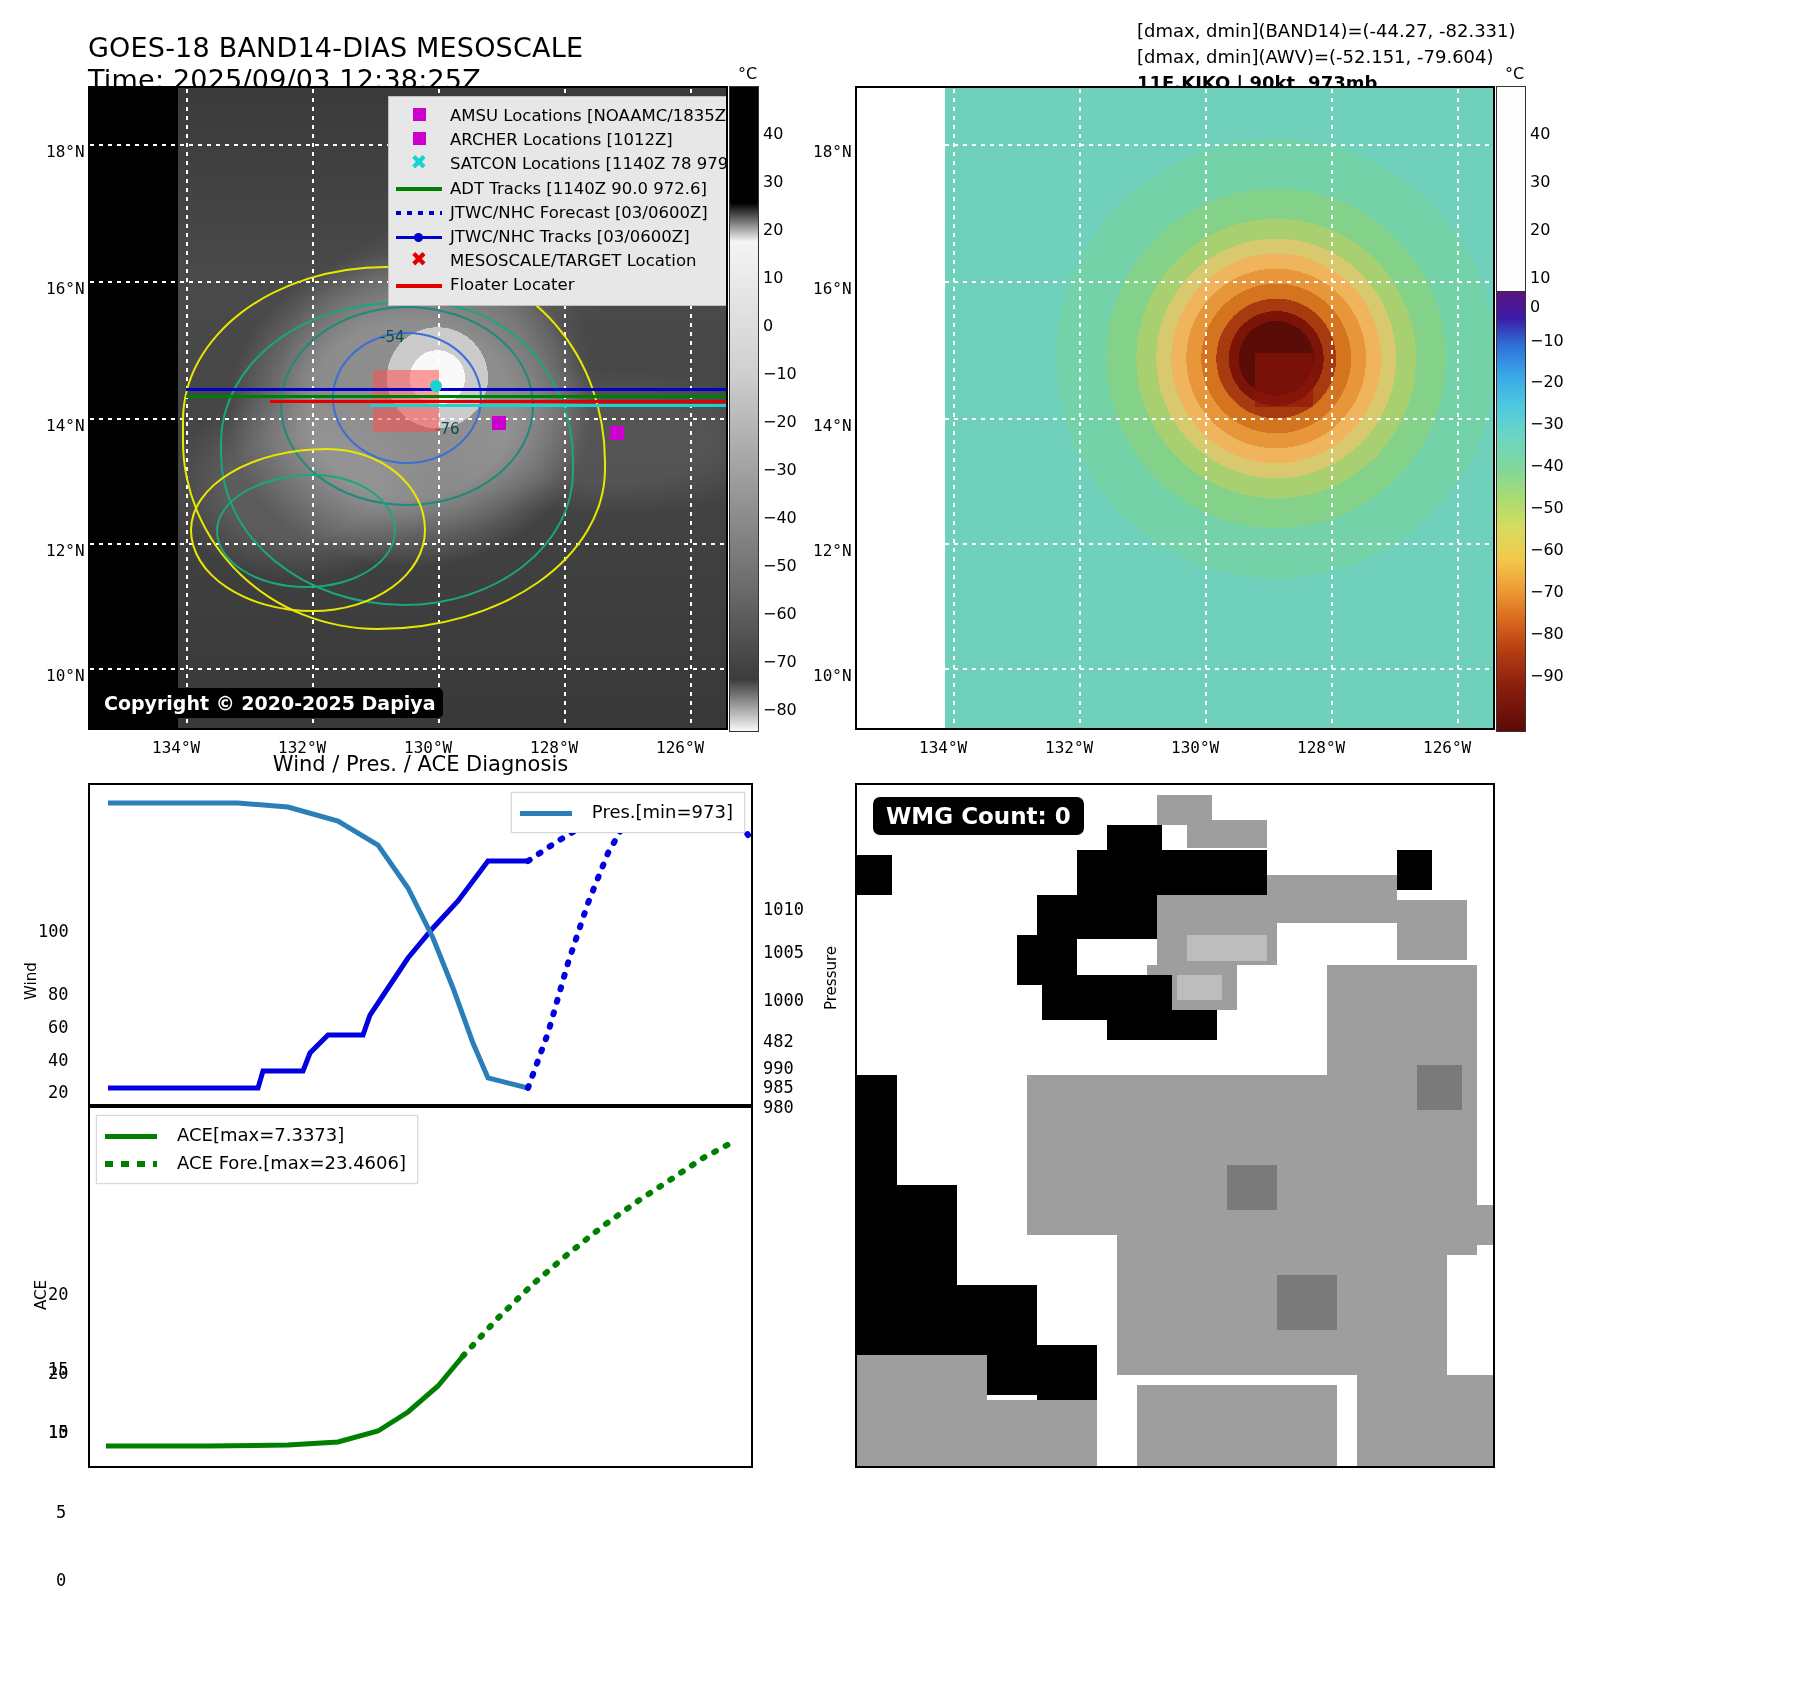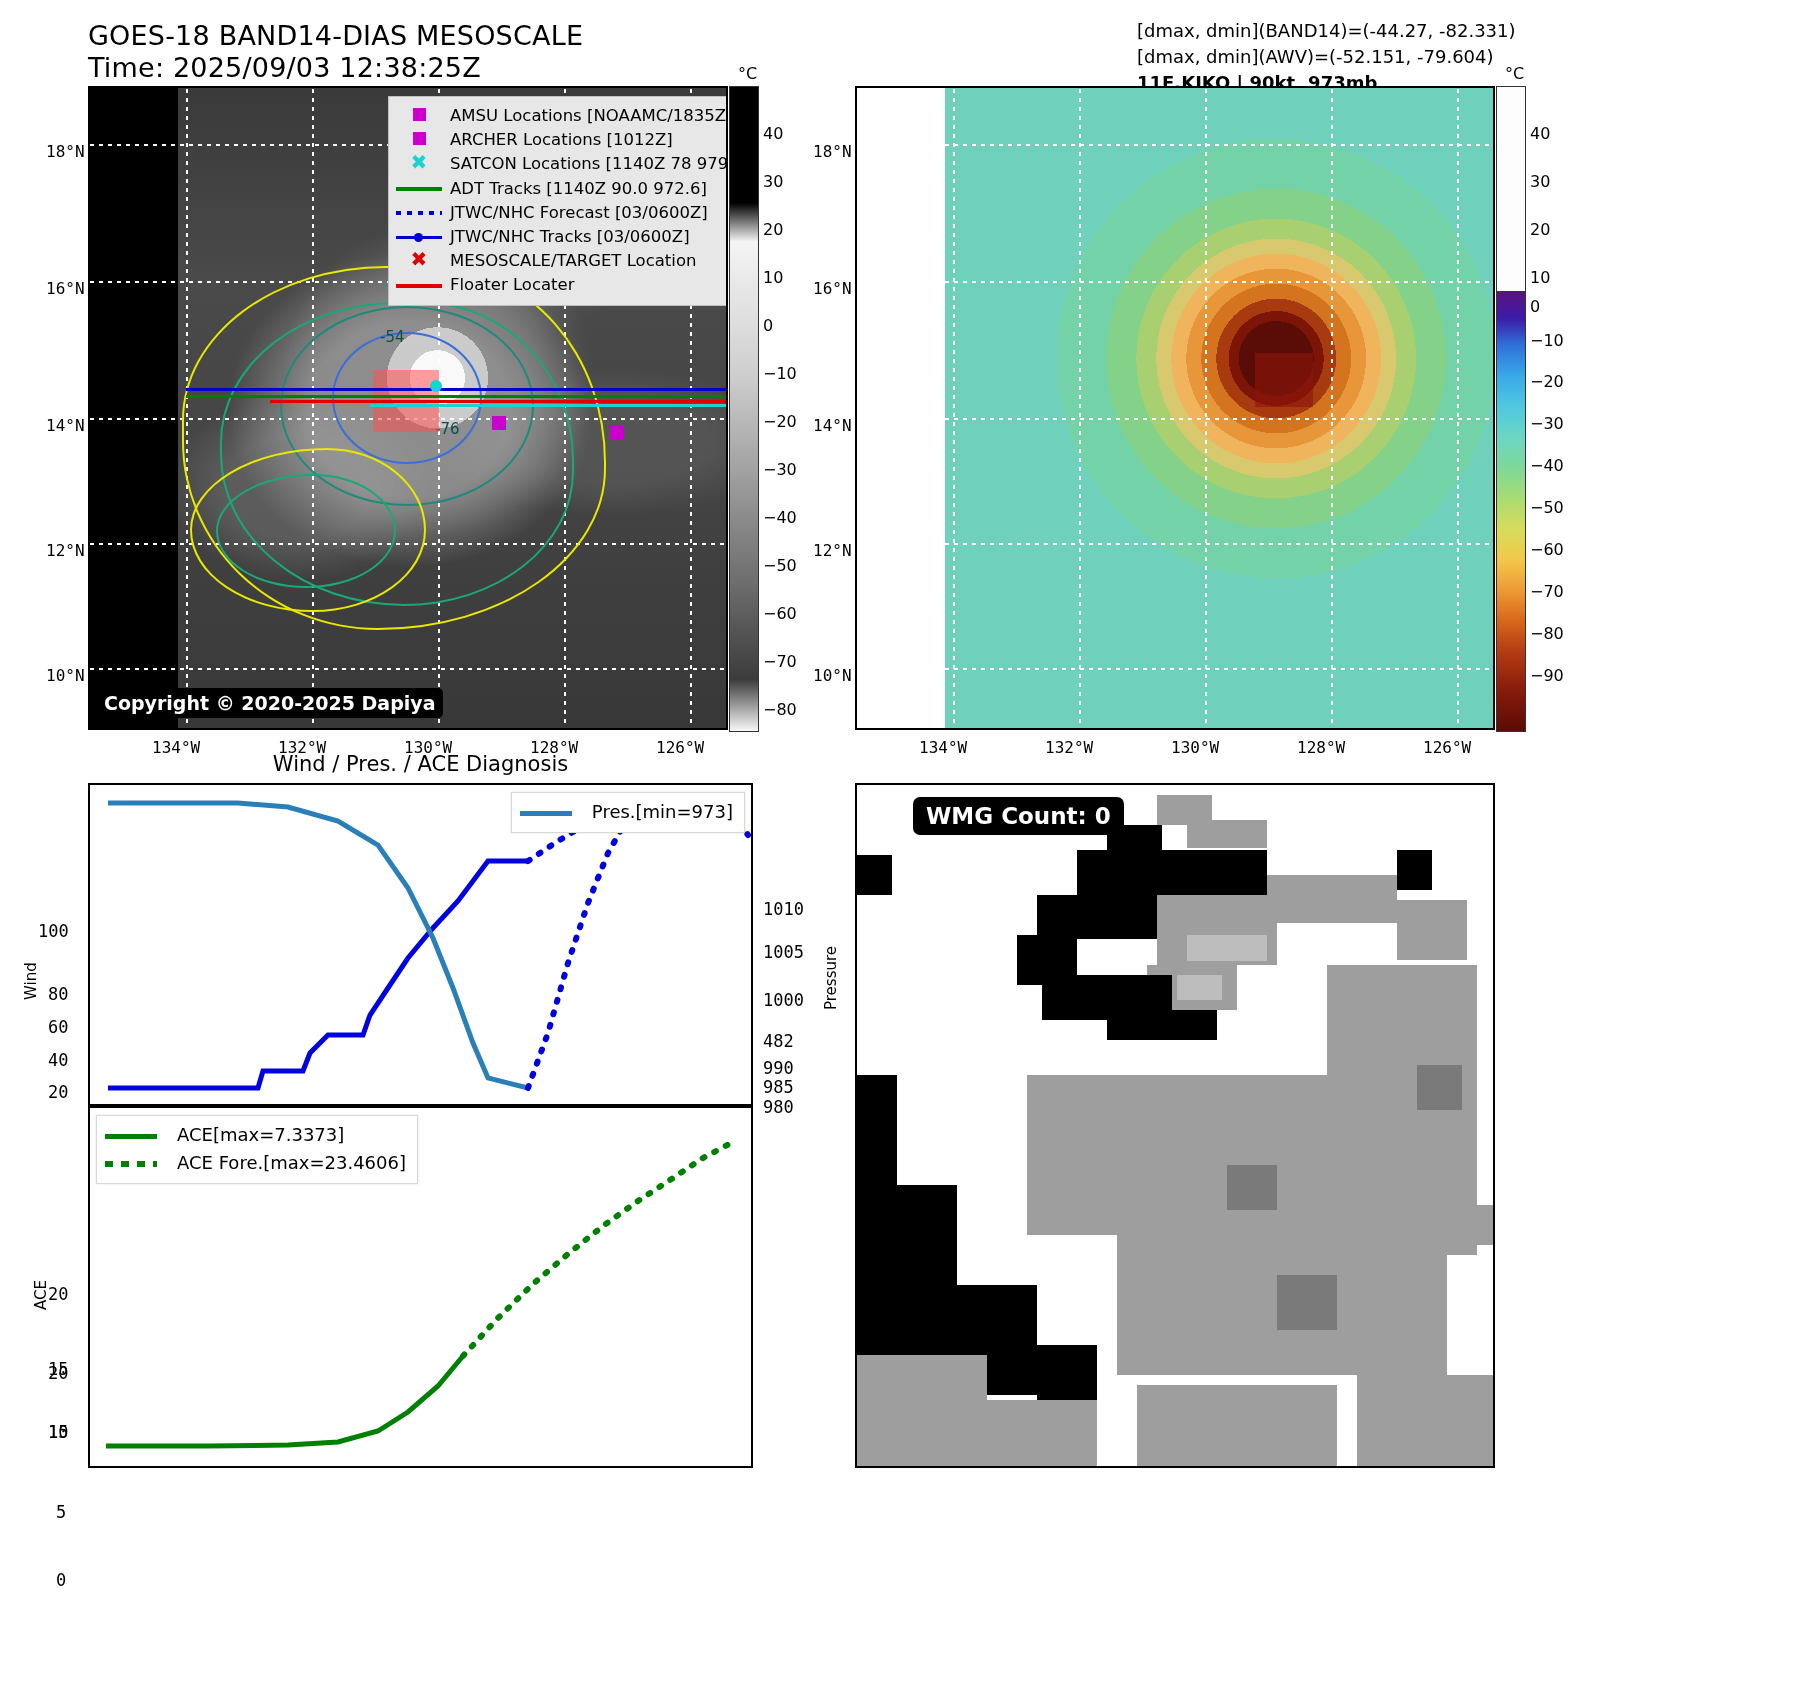--- a/index.html
+++ b/index.html
@@ -1,18 +1,18 @@
 <!DOCTYPE html>
 <html><head>
 <meta charset="utf-8">
 <style>
   html,body{margin:0;padding:0;background:#ffffff;}
   body{width:1797px;height:1690px;font-family:"DejaVu Sans","Liberation Sans",sans-serif;color:#000;position:relative;overflow:hidden;}
   .abs{position:absolute;}
-  .ttl{font-size:27px;letter-spacing:.2px;white-space:nowrap;}
+  .ttl{font-size:27px;letter-spacing:.2px;white-space:nowrap;margin-top:12px;}
   .hdr-right{font-size:18px;text-align:left;line-height:26px;white-space:nowrap;}
   .tickmono{font-size:16px;font-family:"DejaVu Sans Mono","Liberation Mono",monospace;}
   .cbtitle{font-size:16px;}
   .panel-border{border:2px solid #000;box-sizing:border-box;}
 
   
   #ir-panel{left:88px;top:86px;width:640px;height:644px;background:#000;overflow:hidden;}
   .ir-land{position:absolute;left:88px;top:0;width:552px;height:644px;
     background:
       radial-gradient(circle at 47% 45%, rgba(255,255,255,.95) 0 6%, rgba(225,225,225,.75) 6% 11%, rgba(150,150,150,.35) 11% 20%, rgba(0,0,0,0) 34%),
@@ -67,21 +67,21 @@
   .chartlegend table{border-collapse:collapse;}
   .chartlegend td{vertical-align:middle;padding:0;}
   .chartlegend td.k{width:62px;padding-right:10px;}
   .lg-solid{display:inline-block;width:52px;height:5px;vertical-align:middle;}
   .lg-dash{display:inline-block;width:52px;height:6px;vertical-align:middle;background-image:repeating-linear-gradient(90deg,currentColor 0 8px,transparent 8px 16px);}
   .ylab{position:absolute;font-size:15px;transform-origin:0 0;transform:rotate(-90deg);white-space:nowrap;}
   .ytick{position:absolute;font-size:17px;font-family:"DejaVu Sans Mono","Liberation Mono",monospace;transform:translateY(-50%);white-space:nowrap;}
 
   
   #wmg-panel{left:855px;top:783px;width:640px;height:685px;background:#fff;overflow:hidden;}
-  .wmg-badge{position:absolute;left:16px;top:12px;background:#000;color:#fff;font-weight:bold;font-size:23px;padding:6px 13px;border-radius:7px;z-index:5;white-space:nowrap;margin-left:40px;}
+  .wmg-badge{position:absolute;left:16px;top:12px;background:#000;color:#fff;font-weight:bold;font-size:23px;padding:6px 13px;border-radius:7px;z-index:5;white-space:nowrap;}
   .blk{position:absolute;}
   .subttl{font-size:21px;text-align:center;}
 </style>
 </head>
 <body>
 
 <div class="abs ttl" style="left:88px;top:20px;">GOES-18 BAND14-DIAS MESOSCALE</div>
 <div class="abs ttl" style="left:88px;top:52px;">Time: 2025/09/03 12:38:25Z</div>
 
 <div class="abs hdr-right" style="right:20px;top:18px;width:640px;">

